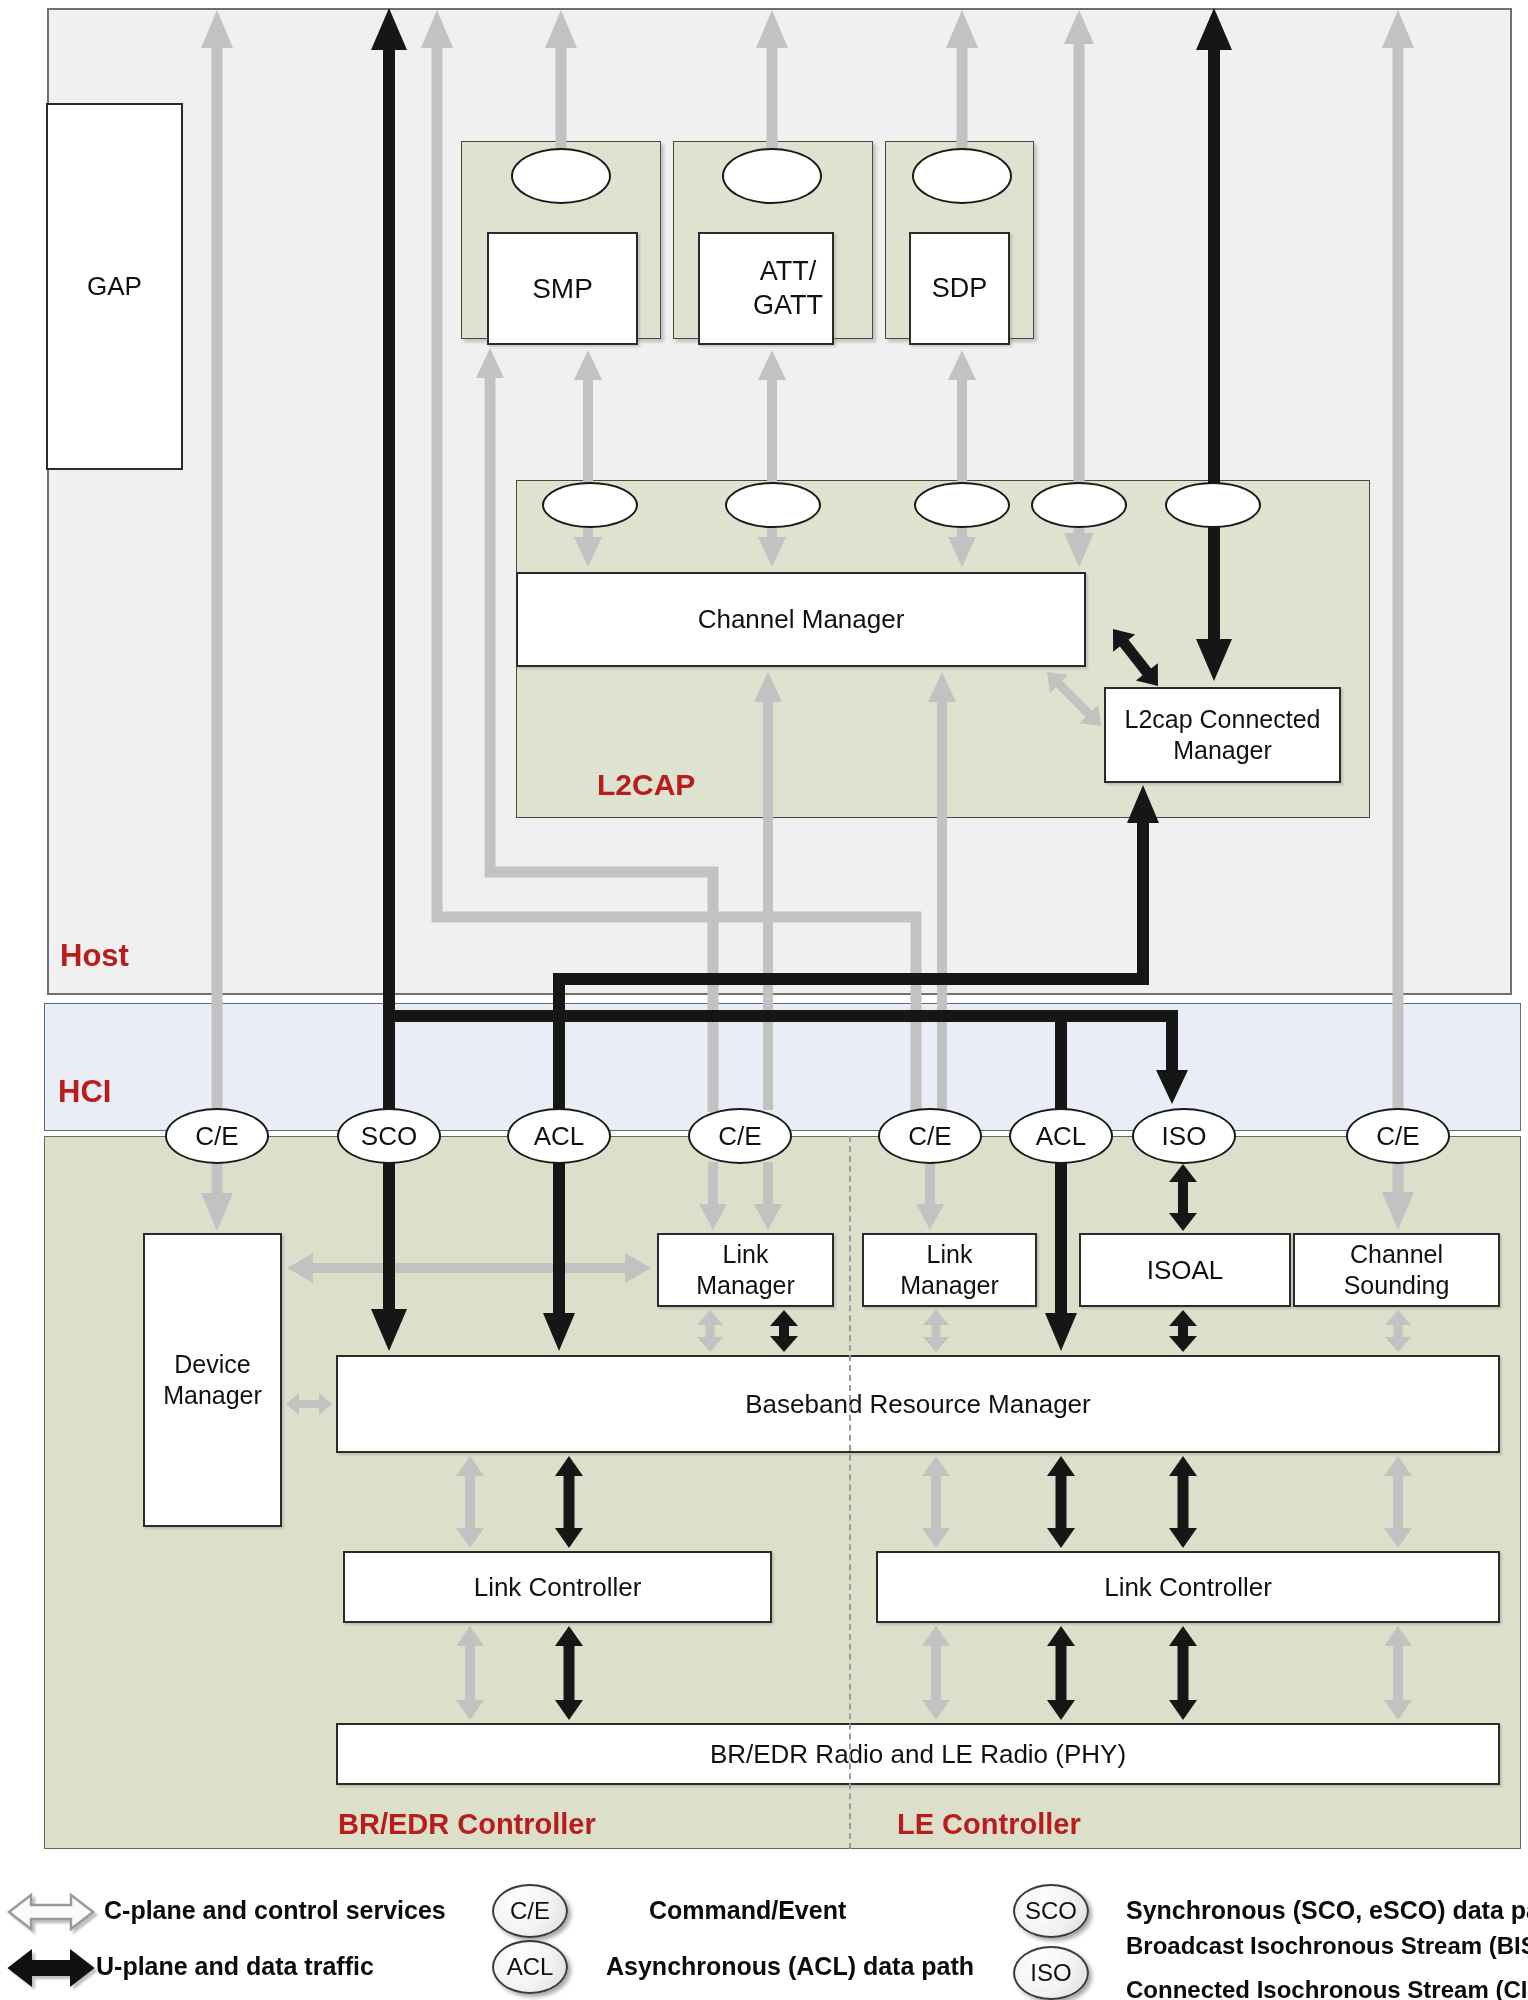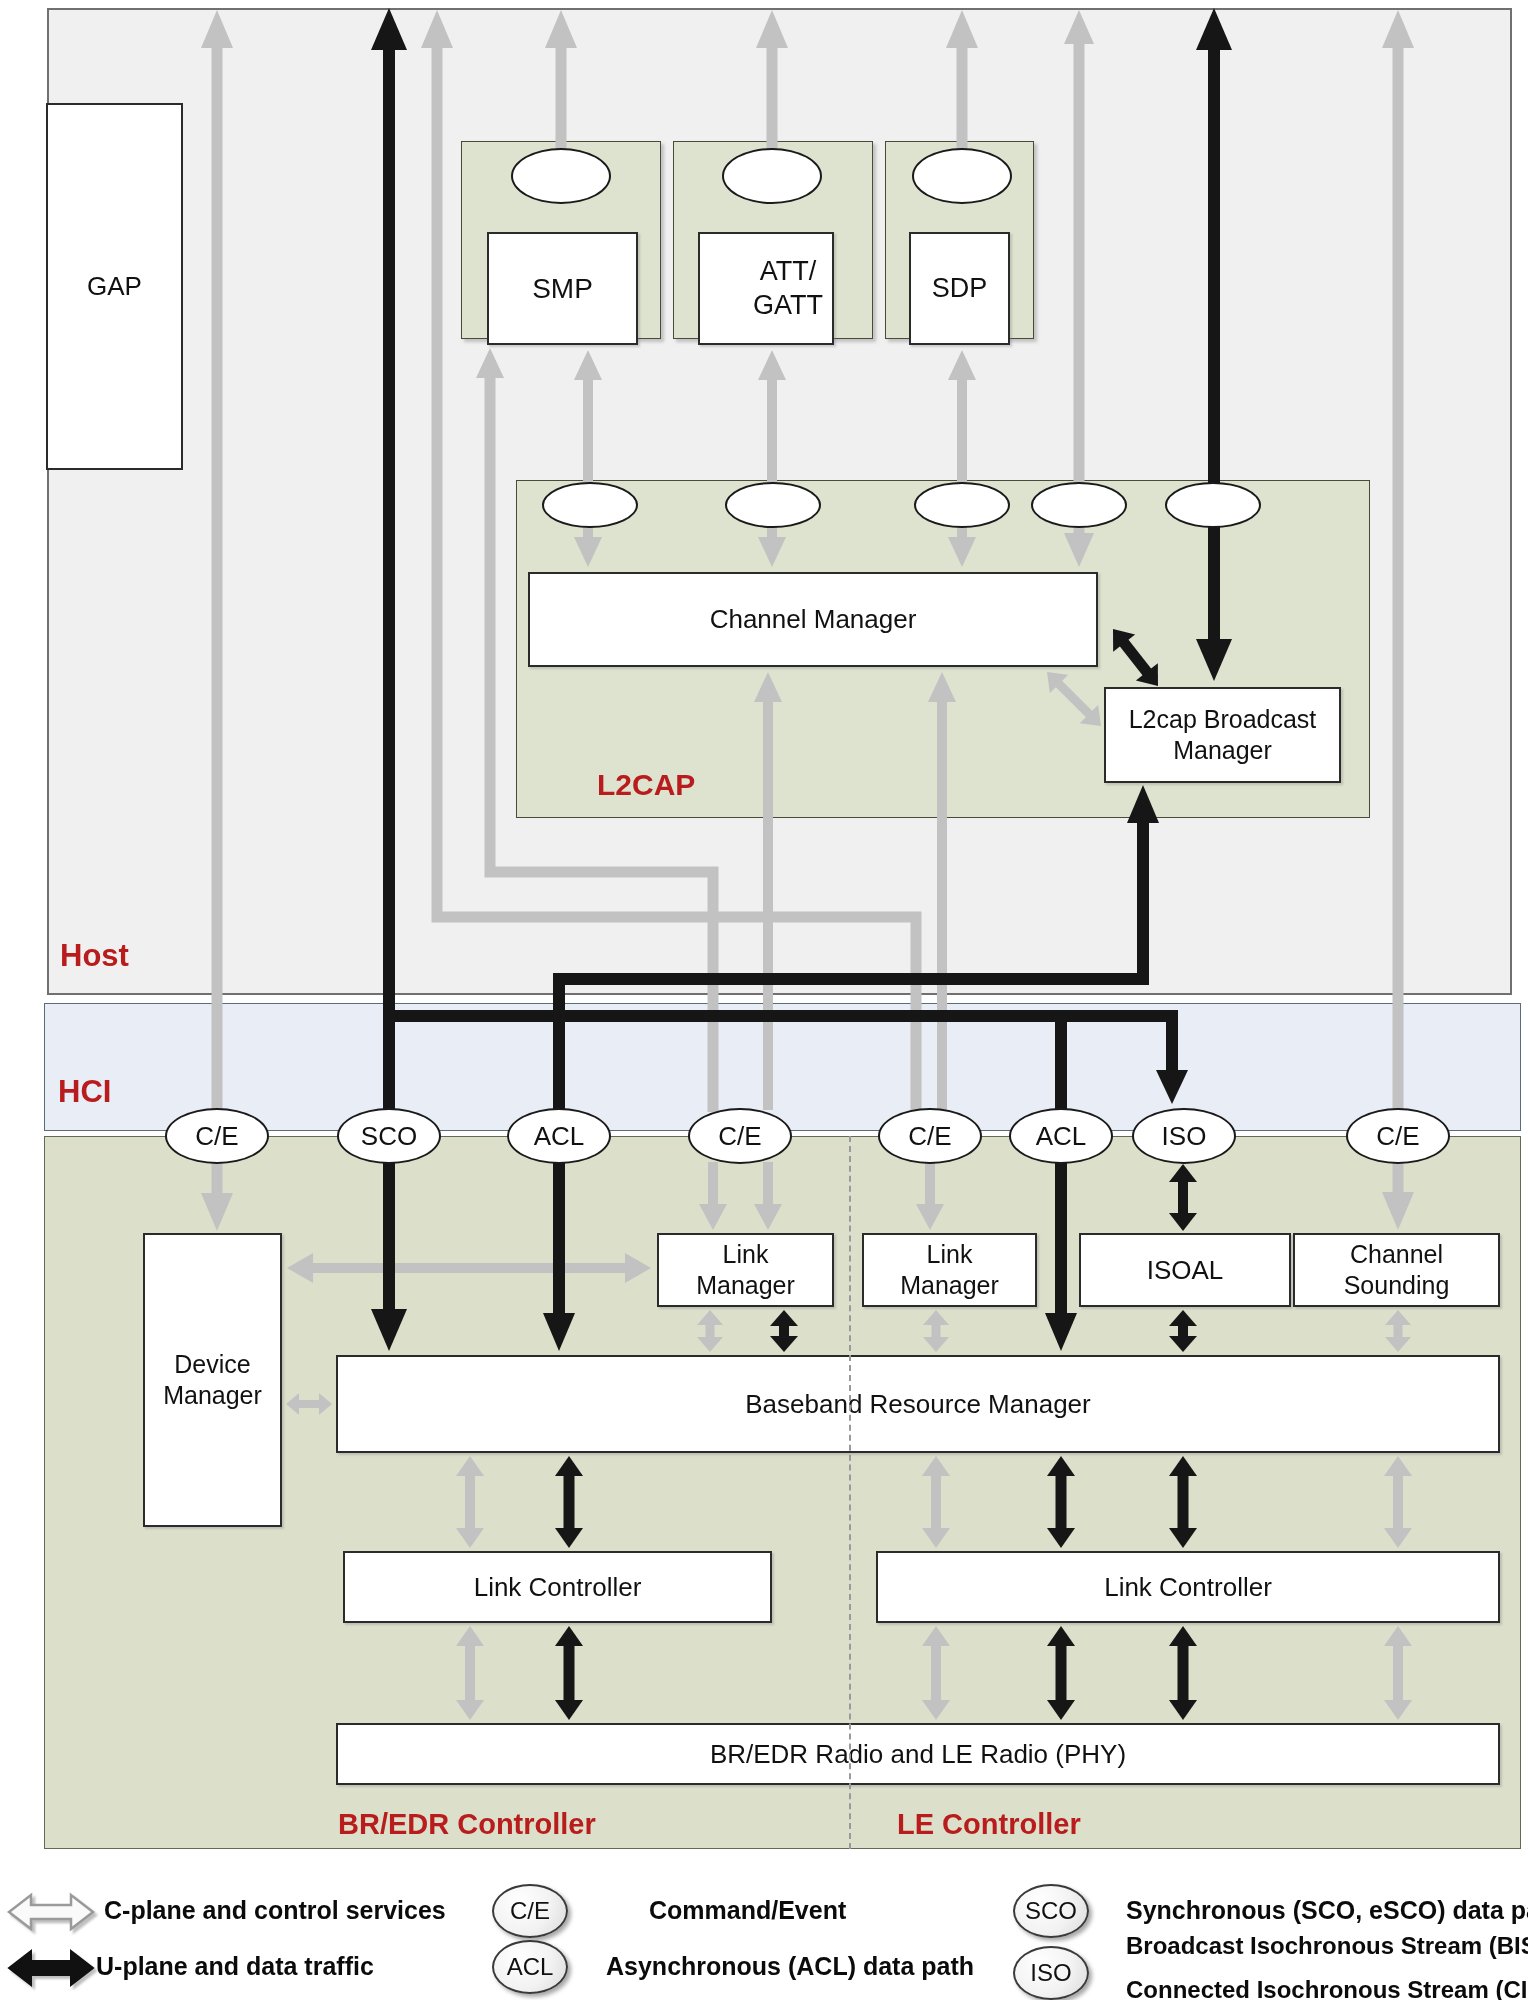--- a/index.html
+++ b/index.html
@@ -160,22 +160,22 @@
       <polyline points="1183,1644 1183,1702" fill="none" stroke="#161616" stroke-width="11" stroke-linejoin="miter"></polyline>
       <polygon points="1183,1626 1197,1646 1169,1646" fill="#161616"></polygon>
       <polygon points="1183,1720 1169,1700 1197,1700" fill="#161616"></polygon>
     </svg>
 
   <div class="wbox" style="left:46px;top:103px;width:137px;height:367px;box-shadow:none;">GAP</div>
   <div class="wbox" style="left:487px;top:232px;width:151px;height:113px;font-size:28px;">SMP</div>
   <div class="wbox" style="left:698px;top:232px;width:136px;height:113px;font-size:27px;padding-left:44px;">ATT/
 GATT</div>
   <div class="wbox" style="left:909px;top:232px;width:101px;height:113px;font-size:27px;">SDP</div>
-  <div class="wbox" style="left:528px;top:572px;width:570px;height:95px;">Channel Manager</div>
-  <div class="wbox" style="left:1104px;top:687px;width:237px;height:96px;font-size:25px;">L2cap Broadcast
+  <div class="wbox" style="left:516px;top:572px;width:570px;height:95px;">Channel Manager</div>
+  <div class="wbox" style="left:1104px;top:687px;width:237px;height:96px;font-size:25px;">L2cap Connected
 Manager</div>
   <div class="wbox" style="left:143px;top:1233px;width:139px;height:294px;font-size:25px;">Device
 Manager</div>
   <div class="wbox" style="left:657px;top:1233px;width:177px;height:74px;font-size:25px;">Link
 Manager</div>
   <div class="wbox" style="left:862px;top:1233px;width:175px;height:74px;font-size:25px;">Link
 Manager</div>
   <div class="wbox" style="left:1079px;top:1233px;width:212px;height:74px;">ISOAL</div>
   <div class="wbox" style="left:1293px;top:1233px;width:207px;height:74px;font-size:25px;">Channel
 Sounding</div>

